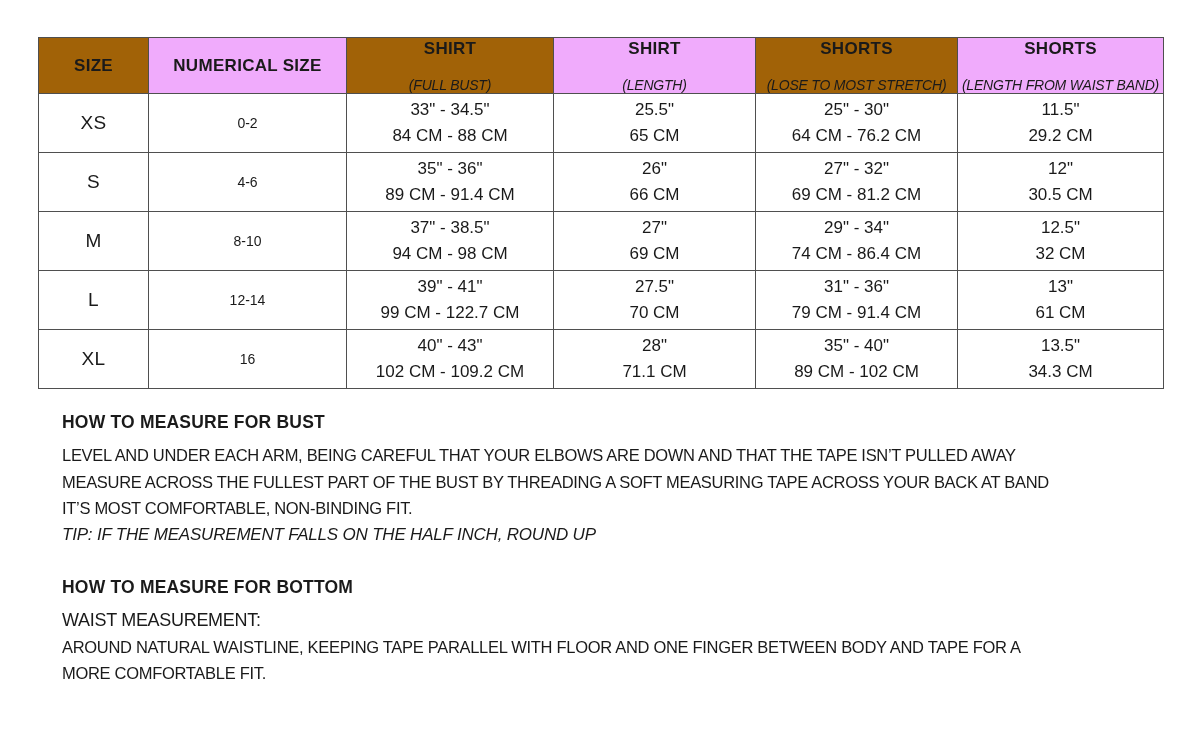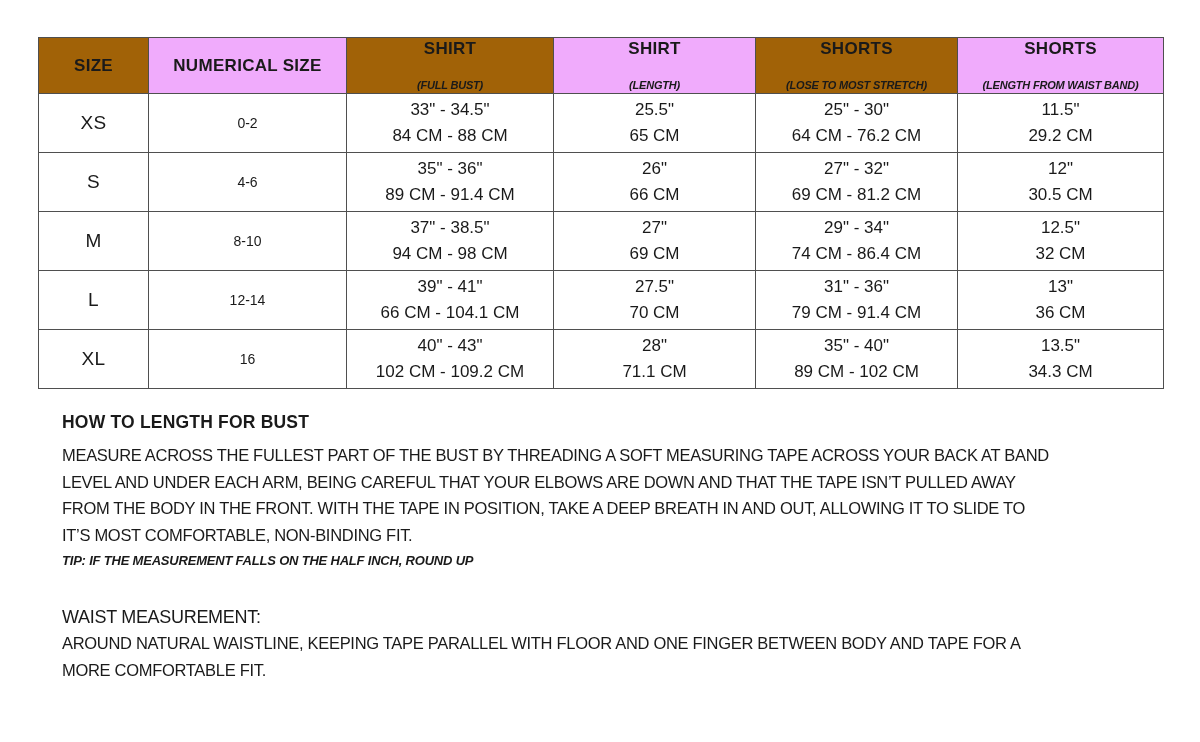--- a/index.html
+++ b/index.html
@@ -41,23 +41,23 @@
   th.shade-a { background: #a16207; }
   th.shade-b { background: #f0abfc; }
   td { background: #ffffff; }
   .hdr-title {
     font-size: 17px;
     font-weight: bold;
     letter-spacing: 0.3px;
     line-height: 20px;
   }
   .hdr-sub {
-    font-size: 11px;
+    font-size: 14px;
     font-style: italic;
-    font-weight: 700;
+    font-weight: 400;
     letter-spacing: -0.2px;
     line-height: 16px;
     margin-top: 18px;
   }
   .cell-size {
     font-size: 19px;
     letter-spacing: 0.3px;
   }
   .cell-num {
     font-size: 14px;
@@ -76,23 +76,23 @@
     letter-spacing: 0.2px;
     margin: 0 0 9px 0;
   }
   .para-line {
     font-size: 16.5px;
     line-height: 26.5px;
     letter-spacing: -0.3px;
     white-space: nowrap;
   }
   .tip-line {
-    font-size: 13px;
+    font-size: 17px;
     line-height: 26.5px;
-    font-weight: bold;
+    font-weight: normal;
     font-style: italic;
     letter-spacing: -0.2px;
     white-space: nowrap;
   }
   .sub-label {
     font-size: 18px;
     line-height: 26.5px;
     letter-spacing: -0.3px;
   }
   .section-bottom {
@@ -214,33 +214,33 @@
       </tr>
       <tr>
         <td>
             <div class="cell-size">L</div>
           </td>
         <td>
             <div class="cell-num">12-14</div>
           </td>
         <td>
           <div class="meas-line">39" - 41"</div>
-          <div class="meas-line">66 CM - 104.1 CM</div>
+          <div class="meas-line">99 CM - 122.7 CM</div>
         </td>
         <td>
           <div class="meas-line">27.5"</div>
           <div class="meas-line">70 CM</div>
         </td>
         <td>
           <div class="meas-line">31" - 36"</div>
           <div class="meas-line">79 CM - 91.4 CM</div>
         </td>
         <td>
           <div class="meas-line">13"</div>
-          <div class="meas-line">36 CM</div>
+          <div class="meas-line">61 CM</div>
         </td>
       </tr>
       <tr>
         <td>
             <div class="cell-size">XL</div>
           </td>
         <td>
             <div class="cell-num">16</div>
           </td>
         <td>
@@ -259,29 +259,29 @@
           <div class="meas-line">13.5"</div>
           <div class="meas-line">34.3 CM</div>
         </td>
       </tr>
     </tbody>
   </table>
 
   <div class="sections">
 
     <div class="section-bust">
-      <div class="section-heading">HOW TO LENGTH FOR BUST</div>
+      <div class="section-heading">HOW TO MEASURE FOR BUST</div>
+      <div class="para-line">LEVEL AND UNDER EACH ARM, BEING CAREFUL THAT YOUR ELBOWS ARE DOWN AND THAT THE TAPE ISN’T PULLED AWAY</div>
       <div class="para-line">MEASURE ACROSS THE FULLEST PART OF THE BUST BY THREADING A SOFT MEASURING TAPE ACROSS YOUR BACK AT BAND</div>
-      <div class="para-line">LEVEL AND UNDER EACH ARM, BEING CAREFUL THAT YOUR ELBOWS ARE DOWN AND THAT THE TAPE ISN’T PULLED AWAY</div>
-      <div class="para-line">FROM THE BODY IN THE FRONT. WITH THE TAPE IN POSITION, TAKE A DEEP BREATH IN AND OUT, ALLOWING IT TO SLIDE TO</div>
       <div class="para-line">IT’S MOST COMFORTABLE, NON-BINDING FIT.</div>
       <div class="tip-line">TIP: IF THE MEASUREMENT FALLS ON THE HALF INCH, ROUND UP</div>
     </div>
 
     <div class="section-bottom">
+      <div class="section-heading">HOW TO MEASURE FOR BOTTOM</div>
       <div class="sub-label">WAIST MEASUREMENT:</div>
       <div class="para-line">AROUND NATURAL WAISTLINE, KEEPING TAPE PARALLEL WITH FLOOR AND ONE FINGER BETWEEN BODY AND TAPE FOR A</div>
       <div class="para-line">MORE COMFORTABLE FIT.</div>
     </div>
 
   </div>
 
 </div>
 
 </body></html>

